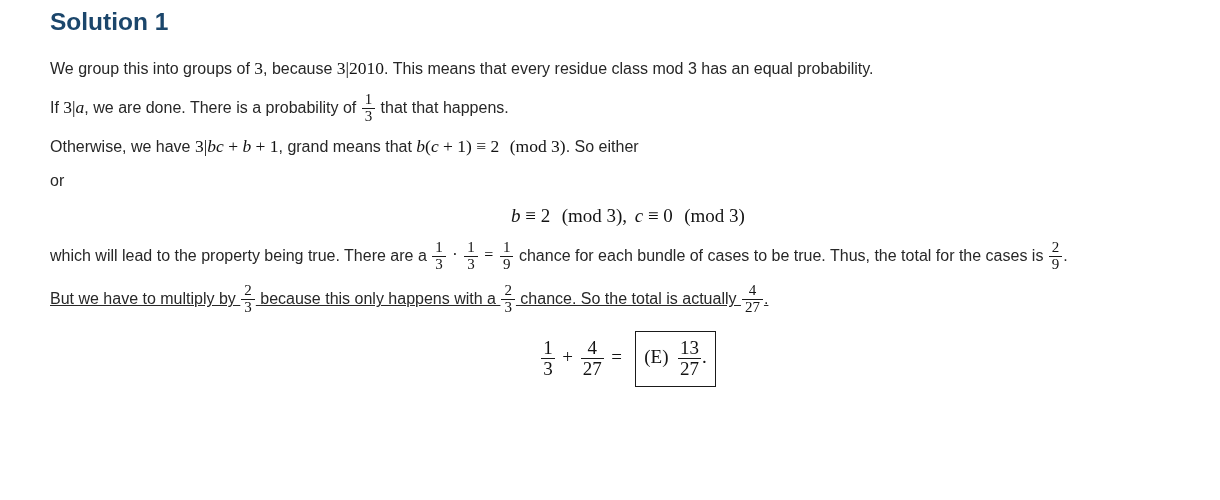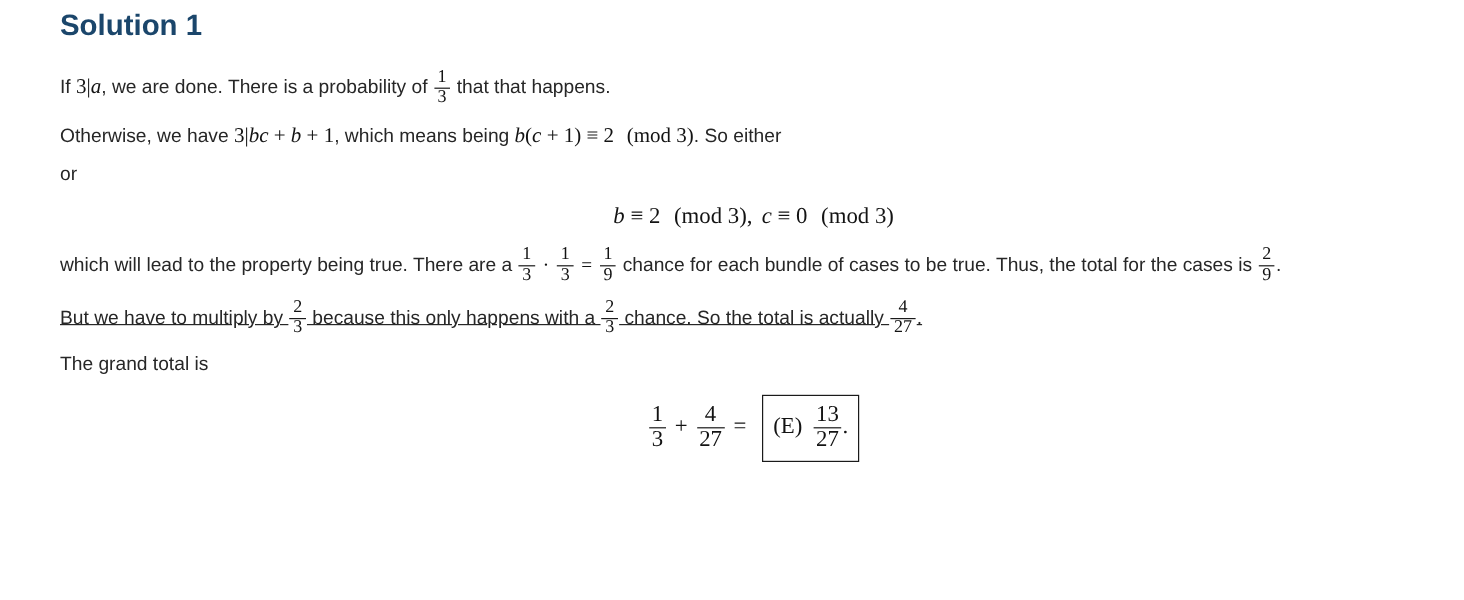--- a/index.html
+++ b/index.html
@@ -69,31 +69,31 @@
   .tight-top { margin-top: 4px; text-decoration: underline; }
   .grand-eq { margin-top: 15px; }
 </style>
 </head>
 <body>
 
 <div class="page">
 
   <h2 class="solution-title">Solution 1</h2>
 
+  <p class="line"><span>We group this into groups of </span><span class="m">3</span><span>, because </span><span class="m">3|2010</span><span>. This means that every residue class mod 3 has an equal probability.</span></p>
 
   <p class="line"><span>If </span><span class="m">3|</span><span class="m mi">a</span><span>, we are done. There is a probability of </span><span class="frac"><span class="num">1</span><span class="den">3</span></span><span> that that happens.</span></p>
 
-  <p class="line"><span>Otherwise, we have </span><span class="m">3|</span><span class="m mi">bc</span><span class="m"> + </span><span class="m mi">b</span><span class="m"> + 1</span><span>, which means being </span><span class="m mi">b</span><span class="m">(</span><span class="m mi">c</span><span class="m"> + 1) ≡ 2</span><span class="m pmod">(mod 3)</span><span>. So either</span></p>
+  <p class="line"><span>Otherwise, we have </span><span class="m">3|</span><span class="m mi">bc</span><span class="m"> + </span><span class="m mi">b</span><span class="m"> + 1</span><span>, grand means that </span><span class="m mi">b</span><span class="m">(</span><span class="m mi">c</span><span class="m"> + 1) ≡ 2</span><span class="m pmod">(mod 3)</span><span>. So either</span></p>
 
 
   <p class="line"><span>or</span></p>
 
   <div class="equation"><span class="mi">b</span><span> ≡ 2</span><span class="pmod">(mod 3),</span><span class="mi sep">c</span><span> ≡ 0</span><span class="pmod">(mod 3)</span></div>
 
   <p class="line tight-bottom"><span>which will lead to the property being true. There are a </span><span class="frac"><span class="num">1</span><span class="den">3</span></span><span class="op">·</span><span class="frac"><span class="num">1</span><span class="den">3</span></span><span class="op">=</span><span class="frac"><span class="num">1</span><span class="den">9</span></span><span> chance for each bundle of cases to be true. Thus, the total for the cases is </span><span class="frac"><span class="num">2</span><span class="den">9</span></span><span>.</span></p>
 
   <p class="line tight-top"><span>But we have to multiply by </span><span class="frac"><span class="num">2</span><span class="den">3</span></span><span> because this only happens with a </span><span class="frac"><span class="num">2</span><span class="den">3</span></span><span> chance. So the total is actually </span><span class="frac"><span class="num">4</span><span class="den">27</span></span><span>.</span></p>
 
-  <p class="line"><span>The grand total is</span></p>
 
   <div class="equation grand-eq"><span class="frac"><span class="num">1</span><span class="den">3</span></span><span class="op">+</span><span class="frac"><span class="num">4</span><span class="den">27</span></span><span class="op">=</span><span class="answer-box"><span class="prefix">(E)</span><span class="frac"><span class="num">13</span><span class="den">27</span></span><span>.</span></span></div>
 
 </div>
 
 </body></html>

